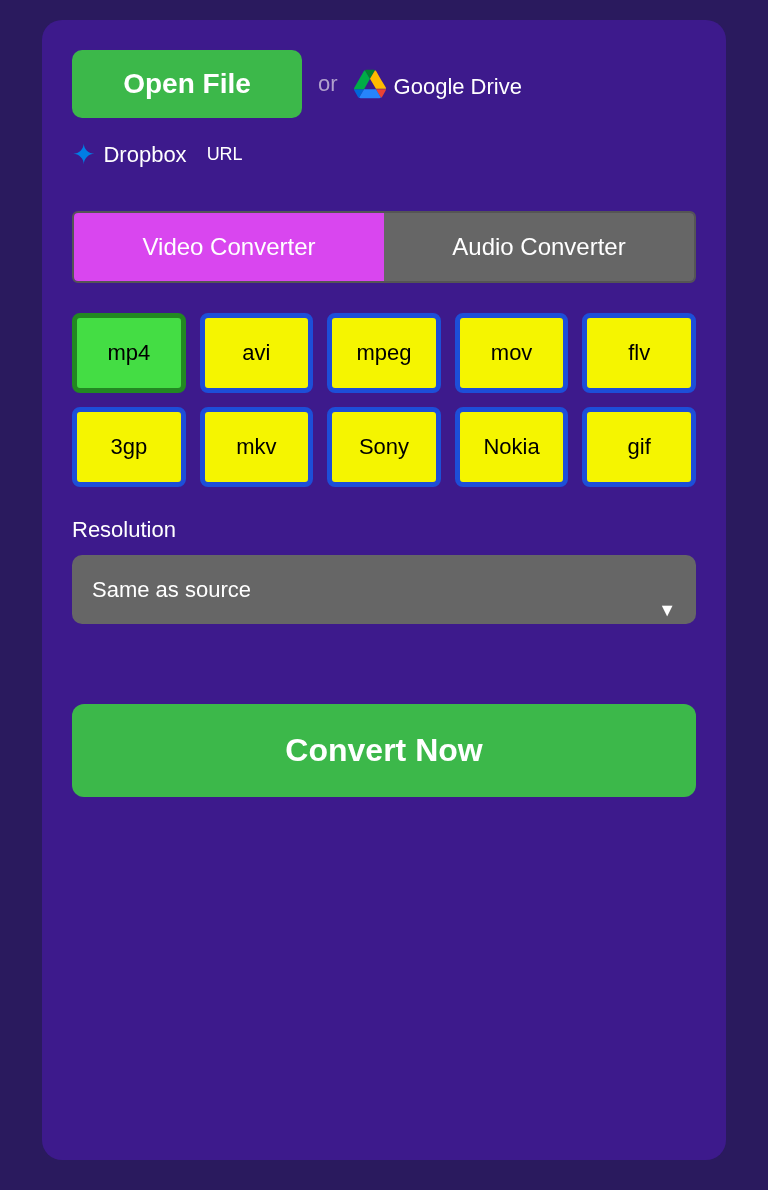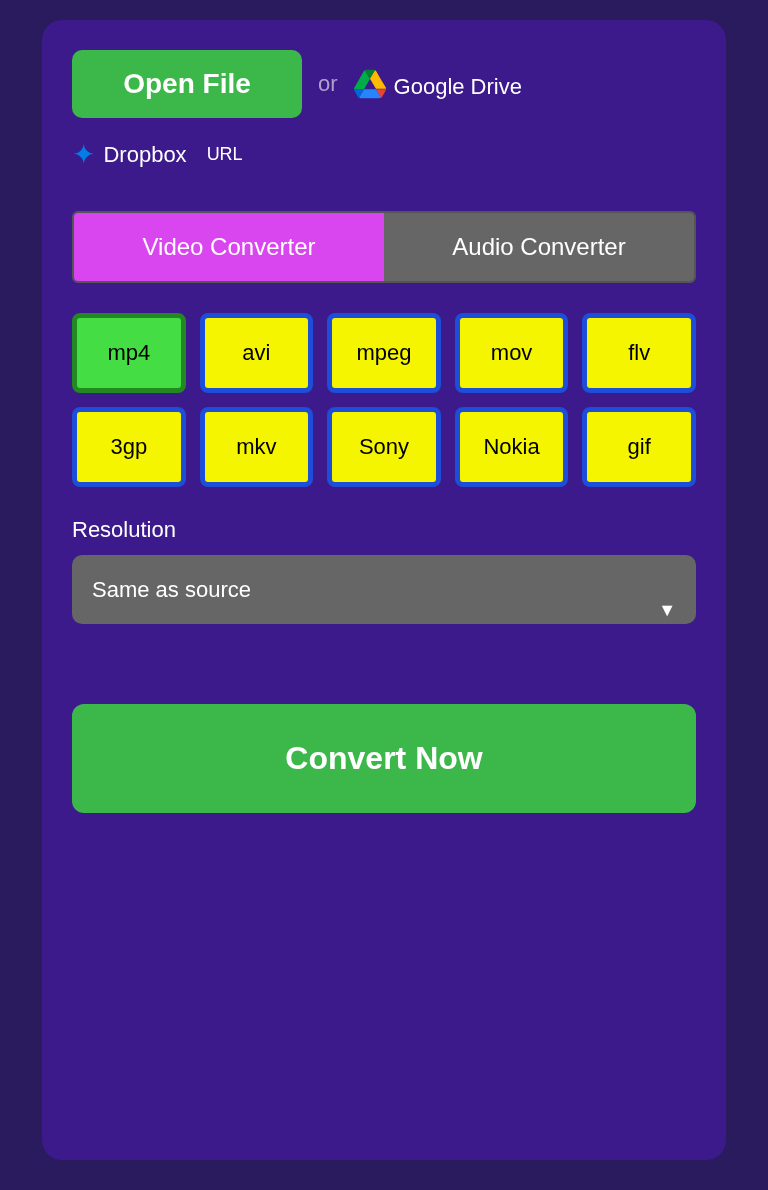--- a/index.html
+++ b/index.html
@@ -191,21 +191,21 @@
 
     
     .convert-btn {
       width: 100%;
       background: #3cb84a;
       color: white;
       border: none;
       border-radius: 12px;
       font-size: 32px;
       font-weight: bold;
-      padding: 36px;
+      padding: 28px;
       cursor: pointer;
     }
   </style>
 </head>
 <body>
 
 <div class="app-container">
 
   
   <div class="header-row">

